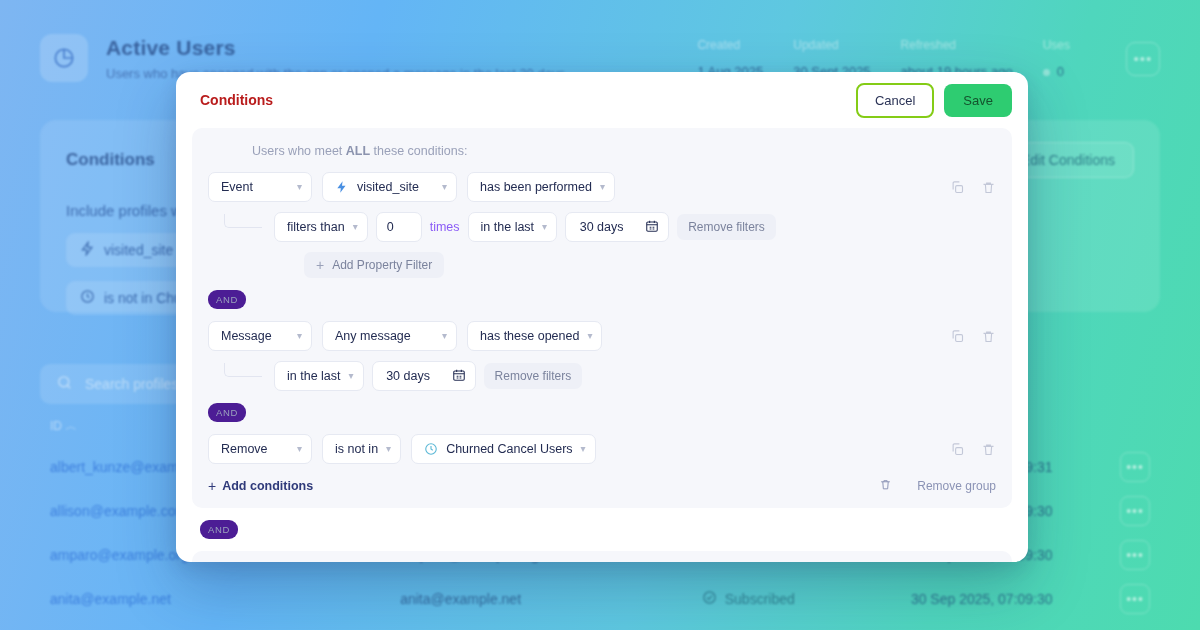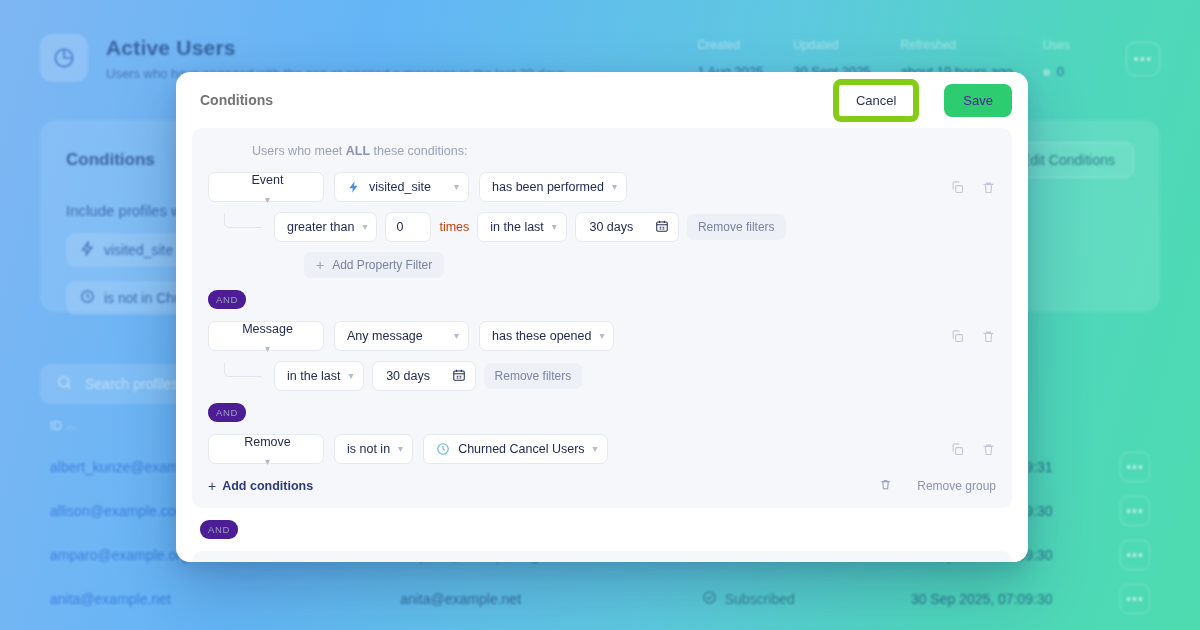--- a/index.html
+++ b/index.html
@@ -98,69 +98,69 @@
   .modal {
     position: absolute; left: 176px; top: 72px; width: 852px; height: 490px;
     background: #ffffff; border-radius: 14px;
     box-shadow: 0 24px 60px rgba(23,43,89,.28), 0 6px 18px rgba(23,43,89,.12);
     display: flex; flex-direction: column; overflow: hidden;
   }
   .modal-header {
     height: 56px; display: flex; align-items: center;
     padding: 0 16px 0 24px; flex: none;
   }
-  .modal-title { font-size: 14px; font-weight: 700; color: #737373; }
+  .modal-title { font-size: 14px; font-weight: 700; color: #b91c1c; }
   .modal-actions { margin-left: auto; display: flex; align-items: center; gap: 10px; }
   .btn-cancel {
-    border: 6px solid #84cc16; background: #fff; border-radius: 8px;
+    border: 2px solid #84cc16; background: #fff; border-radius: 8px;
     padding: 8px 17px; font-size: 13px; color: #2b3356; cursor: pointer;
     font-family: inherit;
   }
   .btn-save {
     border: none; background: #2ecc71; border-radius: 8px;
-    padding: 9px 19px; font-size: 13px; color: #4c1d95; cursor: pointer;
-    font-weight: 500; font-family: inherit; margin-left: 15px;
+    padding: 9px 19px; font-size: 13px; color: #14532d; cursor: pointer;
+    font-weight: 500; font-family: inherit;
   }
 
   .modal-body { flex: 1; overflow: hidden; padding: 0 16px 16px; }
 
   .group {
     background: #f6f7fb; border-radius: 10px; padding: 16px 16px 14px;
   }
   .group-lead { font-size: 12.5px; color: #9aa1b9; margin-bottom: 14px; margin-left: 44px; }
   .group-lead b { font-weight: 700; color: #8b93ae; }
 
   .cond-row { display: flex; align-items: center; gap: 10px; }
   .select {
     height: 30px; background: #fff; border: 1px solid #e6e9f2;
     border-radius: 7px; display: inline-flex; align-items: center;
     gap: 8px; padding: 0 9px 0 12px; font-size: 12.5px; color: #232c52;
     cursor: pointer; white-space: nowrap;
   }
-  .select.w-type { width: 116px; flex-direction: column; }
+  .select.w-type { width: 104px; }
   .select.w-attr { width: 135px; }
   .sel-label { flex: 1; }
   .caret { color: #b4bacd; font-size: 10px; line-height: 1; }
   .sel-icon { display: inline-flex; align-items: center; }
 
   .row-actions { margin-left: auto; display: flex; align-items: center; gap: 16px; color: #c3c8d8; }
   .icon-btn { cursor: pointer; display: inline-flex; }
 
   .sub-row { display: flex; align-items: center; gap: 8px; margin-top: 10px; }
   .elbow {
     width: 38px; height: 14px; margin-left: 16px; margin-right: 4px;
     border-left: 1px solid #e2e5f0; border-bottom: 1px solid #e2e5f0;
     border-bottom-left-radius: 5px; align-self: flex-start; margin-top: 2px;
   }
   .num-input {
     width: 46px; height: 30px; border: 1px solid #e6e9f2; border-radius: 7px;
     background: #fff; font-size: 12.5px; color: #232c52; padding: 0 10px;
     font-family: inherit;
   }
-  .times-label { font-size: 12.5px; color: #c2410c; }
+  .times-label { font-size: 12.5px; color: #8b5cf6; }
   .date-field {
     height: 30px; background: #fff; border: 1px solid #e6e9f2; border-radius: 7px;
     display: inline-flex; align-items: center; gap: 20px; padding: 0 9px 0 12px;
     font-size: 12.5px; color: #232c52; cursor: pointer; min-width: 104px;
   }
   .date-field .dval { flex: 1; text-align: center; }
   .ghost-btn {
     background: #eef0f7; border: none; border-radius: 7px; height: 26px;
     padding: 0 11px; font-size: 12px; color: #7b839d; cursor: pointer;
     font-family: inherit;
@@ -393,21 +393,21 @@
               <svg width="15" height="15" viewBox="0 0 24 24" fill="none" stroke="currentColor" stroke-width="1.8">
                   <path d="M4 7h16M9 7V5h6v2M7 7l1 13h8l1-13"></path>
                 </svg>
             </span>
           </div>
         </div>
 
         <div class="sub-row">
           <div class="elbow"></div>
           <div class="select">
-            <span class="sel-label">greater than</span>
+            <span class="sel-label">filters than</span>
             <span class="caret">▾</span>
           </div>
           <input class="num-input" value="0" style="">
           <span class="times-label">times</span>
           <div class="select">
             <span class="sel-label">in the last</span>
             <span class="caret">▾</span>
           </div>
           <div class="date-field">
             <span class="dval">30 days</span>

